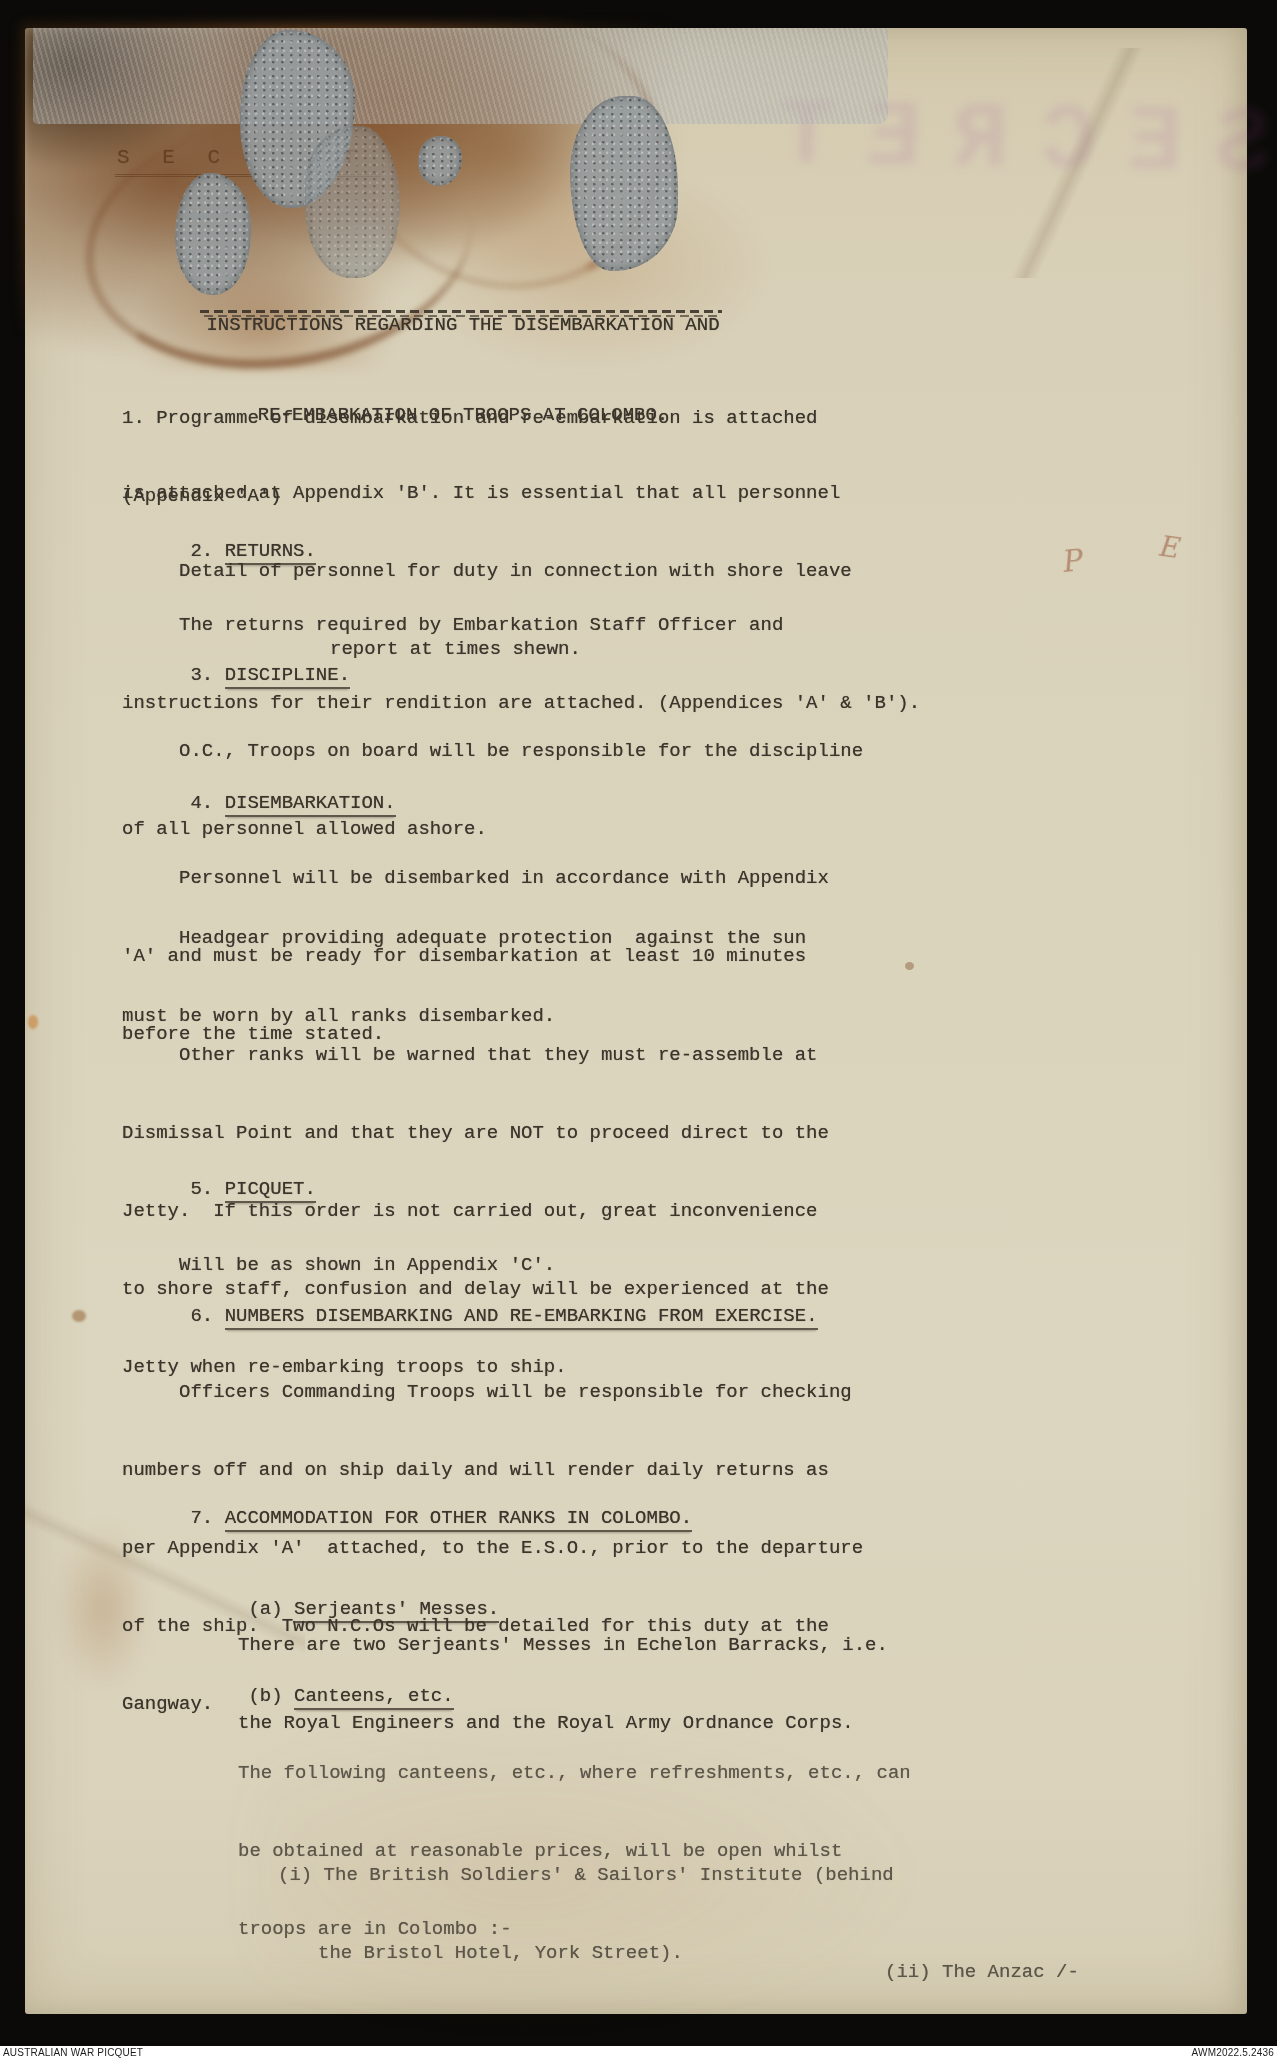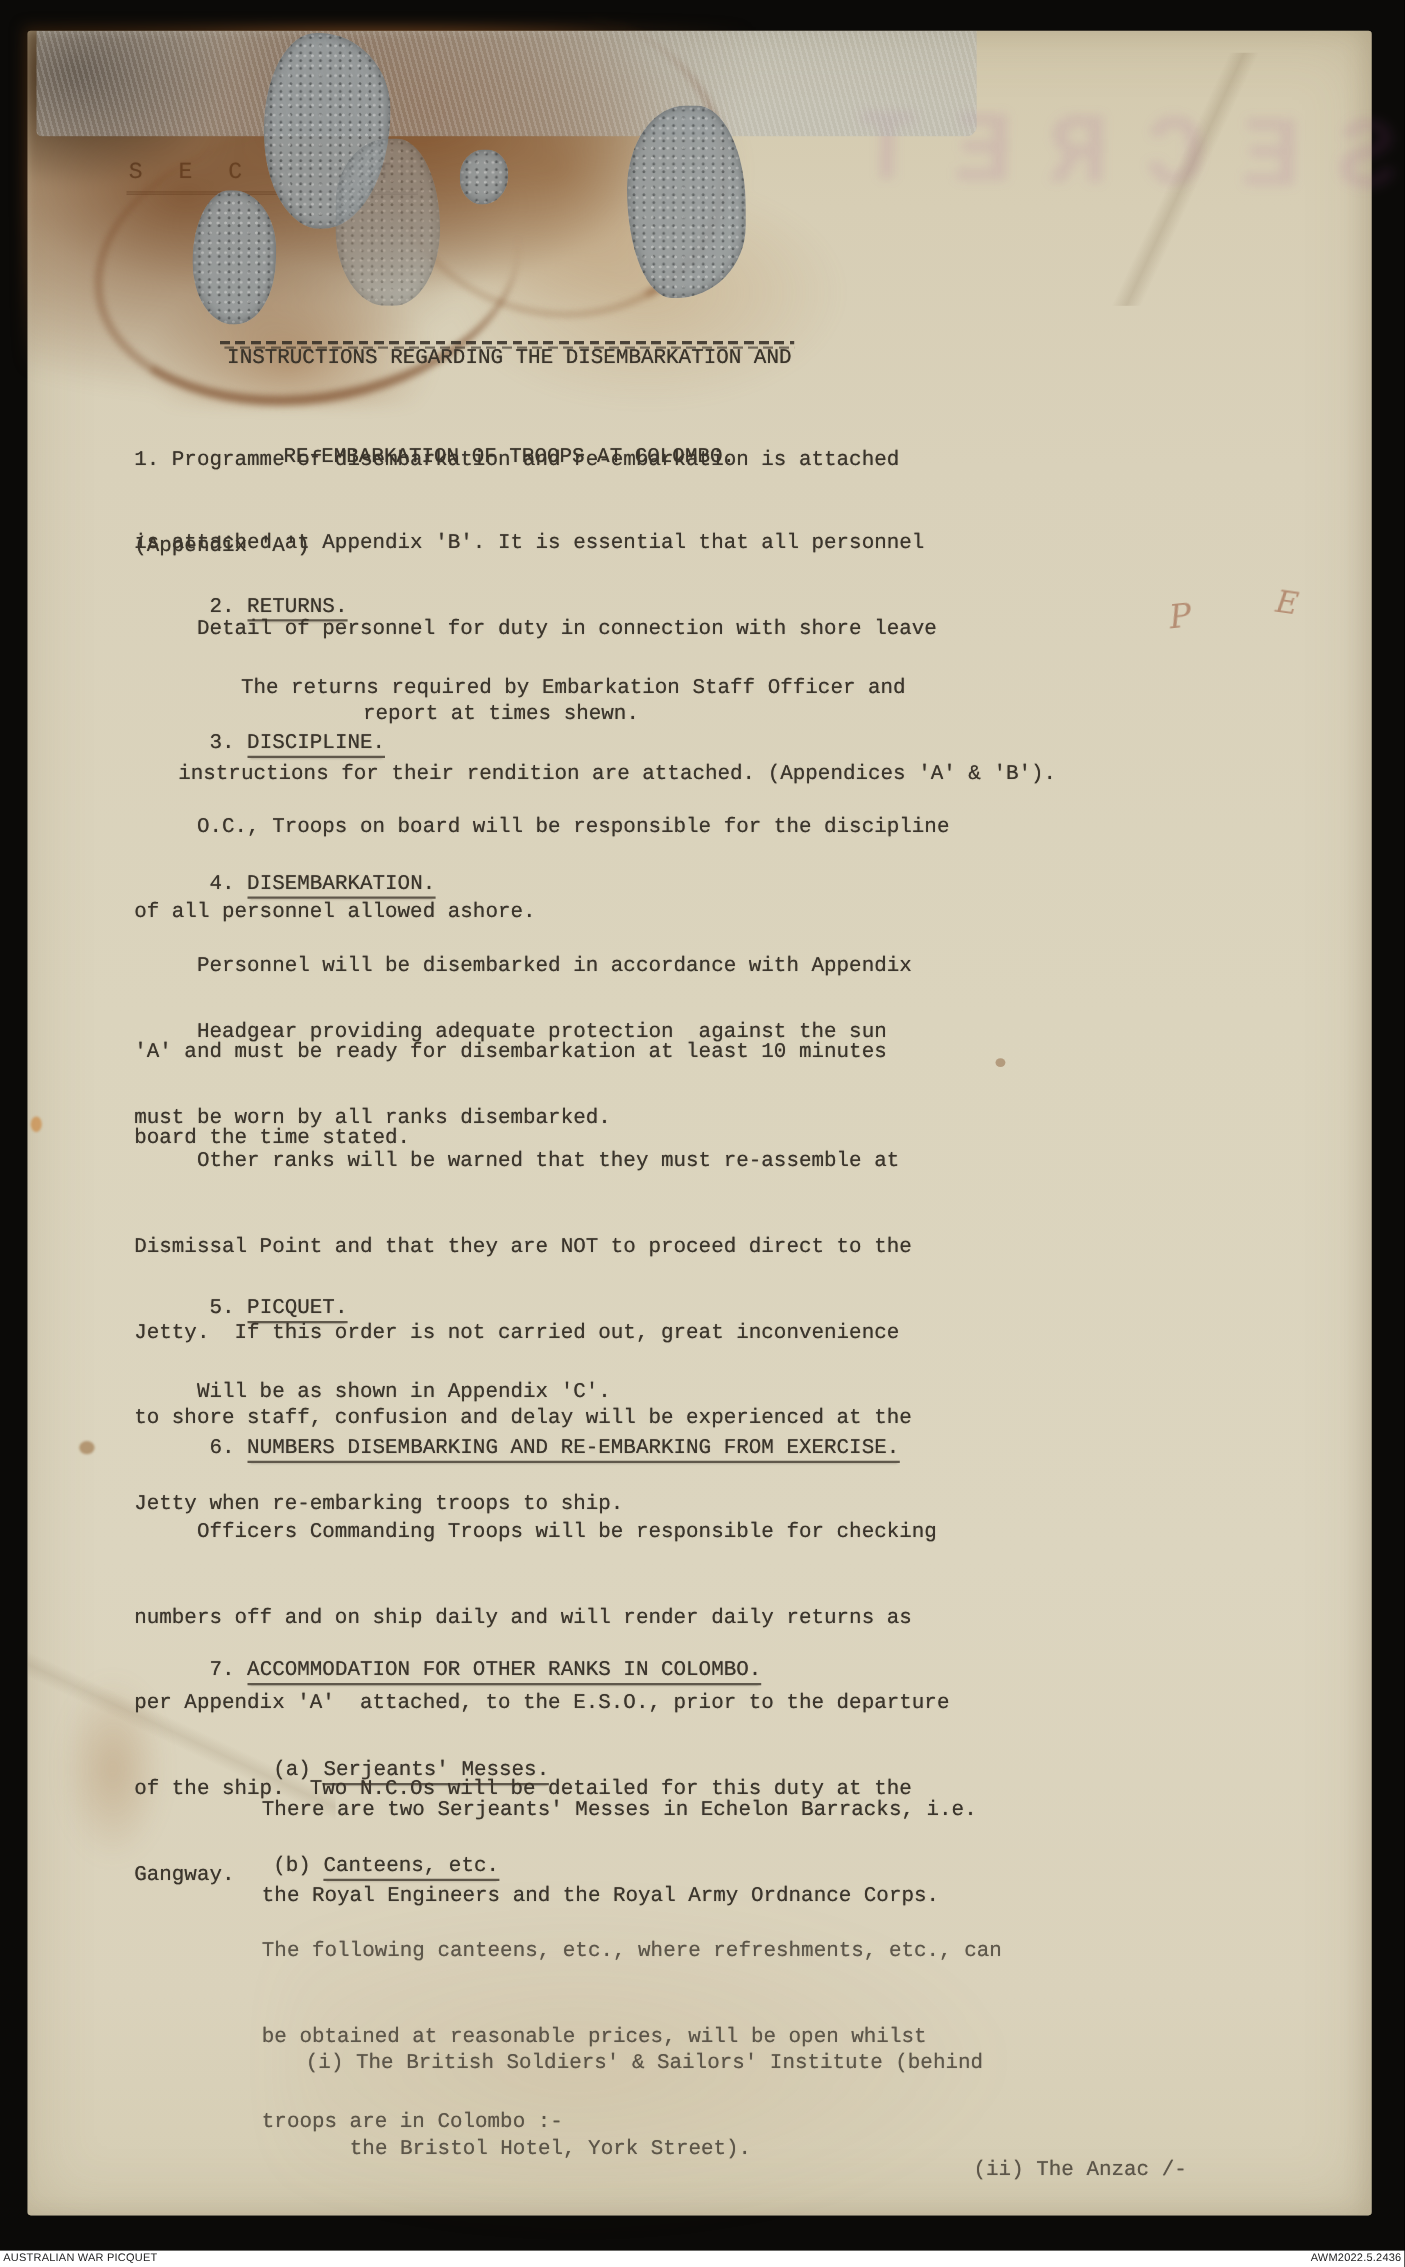--- a/index.html
+++ b/index.html
@@ -70,21 +70,21 @@
     background-image:repeating-linear-gradient(90deg,rgba(50,44,36,.85) 0 9px,transparent 9px 14px),
                      repeating-linear-gradient(90deg,rgba(50,44,36,.6) 0 9px,transparent 9px 14px);
     background-size:100% 3px,100% 2px;background-position:0 0,4px 5px;background-repeat:no-repeat;}
   .blk{position:absolute;left:97px;z-index:4;font-size:19px;line-height:26px;color:#3b352c;
     white-space:pre;text-shadow:0 0 .7px rgba(59,53,44,.75);}
   .ln{min-height:26px;}
   .lbl{border-bottom:2px solid rgba(60,52,42,.78);padding-bottom:1px;
     box-shadow:0 3px 2px -2px rgba(60,52,42,.35);}
   .off208{margin-left:208px;}
   .ind40{margin-left:40px;}
-  .b0{top:325px;} .b1{top:400px;} .b2{top:484px;} .b3{top:532px;margin-left:40px;} .b4{top:608px;}
+  .b0{top:325px;} .b1{top:400px;} .b2{top:484px;} .b3{top:532px;} .b4{top:608px;}
   .b5{top:658px;} .b6{top:736px;} .b7{top:785px;} .b8{top:845px;} .b9{top:962px;}
   .b10{top:1122px;} .b11{top:1172px;} .b12{top:1249px;} .b13{top:1299px;} .b14{top:1451px;}
   .b15{top:1542px;left:155px;} .b16{top:1552px;left:213px;} .b17{top:1629px;left:155px;}
   .b18{top:1680px;left:213px;} .b19{top:1782px;left:253px;} .b20{top:1879px;left:860px;}
   .b18,.b19,.b20{opacity:.78;filter:blur(.25px);}
   
   .footer{position:absolute;left:0;bottom:0;width:1277px;height:15px;background:#ffffff;z-index:6;
     font-family:"Liberation Sans",sans-serif;font-size:10px;color:#1c1c1c;}
   .footer .fl{position:absolute;left:3px;top:1px;letter-spacing:.2px;}
   .footer .fr{position:absolute;right:3px;top:1px;letter-spacing:.2px;}
@@ -154,21 +154,21 @@
       <div class="ln">of all personnel allowed ashore.</div>
     </div>
 
     <div class="blk b6">
       <span>4. </span><span class="lbl">DISEMBARKATION.</span>
     </div>
 
     <div class="blk b7">
       <div class="ln">     Personnel will be disembarked in accordance with Appendix</div>
       <div class="ln">'A' and must be ready for disembarkation at least 10 minutes</div>
-      <div class="ln">board the time stated.</div>
+      <div class="ln">before the time stated.</div>
     </div>
 
     <div class="blk b8">
       <div class="ln">     Headgear providing adequate protection  against the sun</div>
       <div class="ln">must be worn by all ranks disembarked.</div>
     </div>
 
     <div class="blk b9">
       <div class="ln">     Other ranks will be warned that they must re-assemble at</div>
       <div class="ln">Dismissal Point and that they are NOT to proceed direct to the</div>

